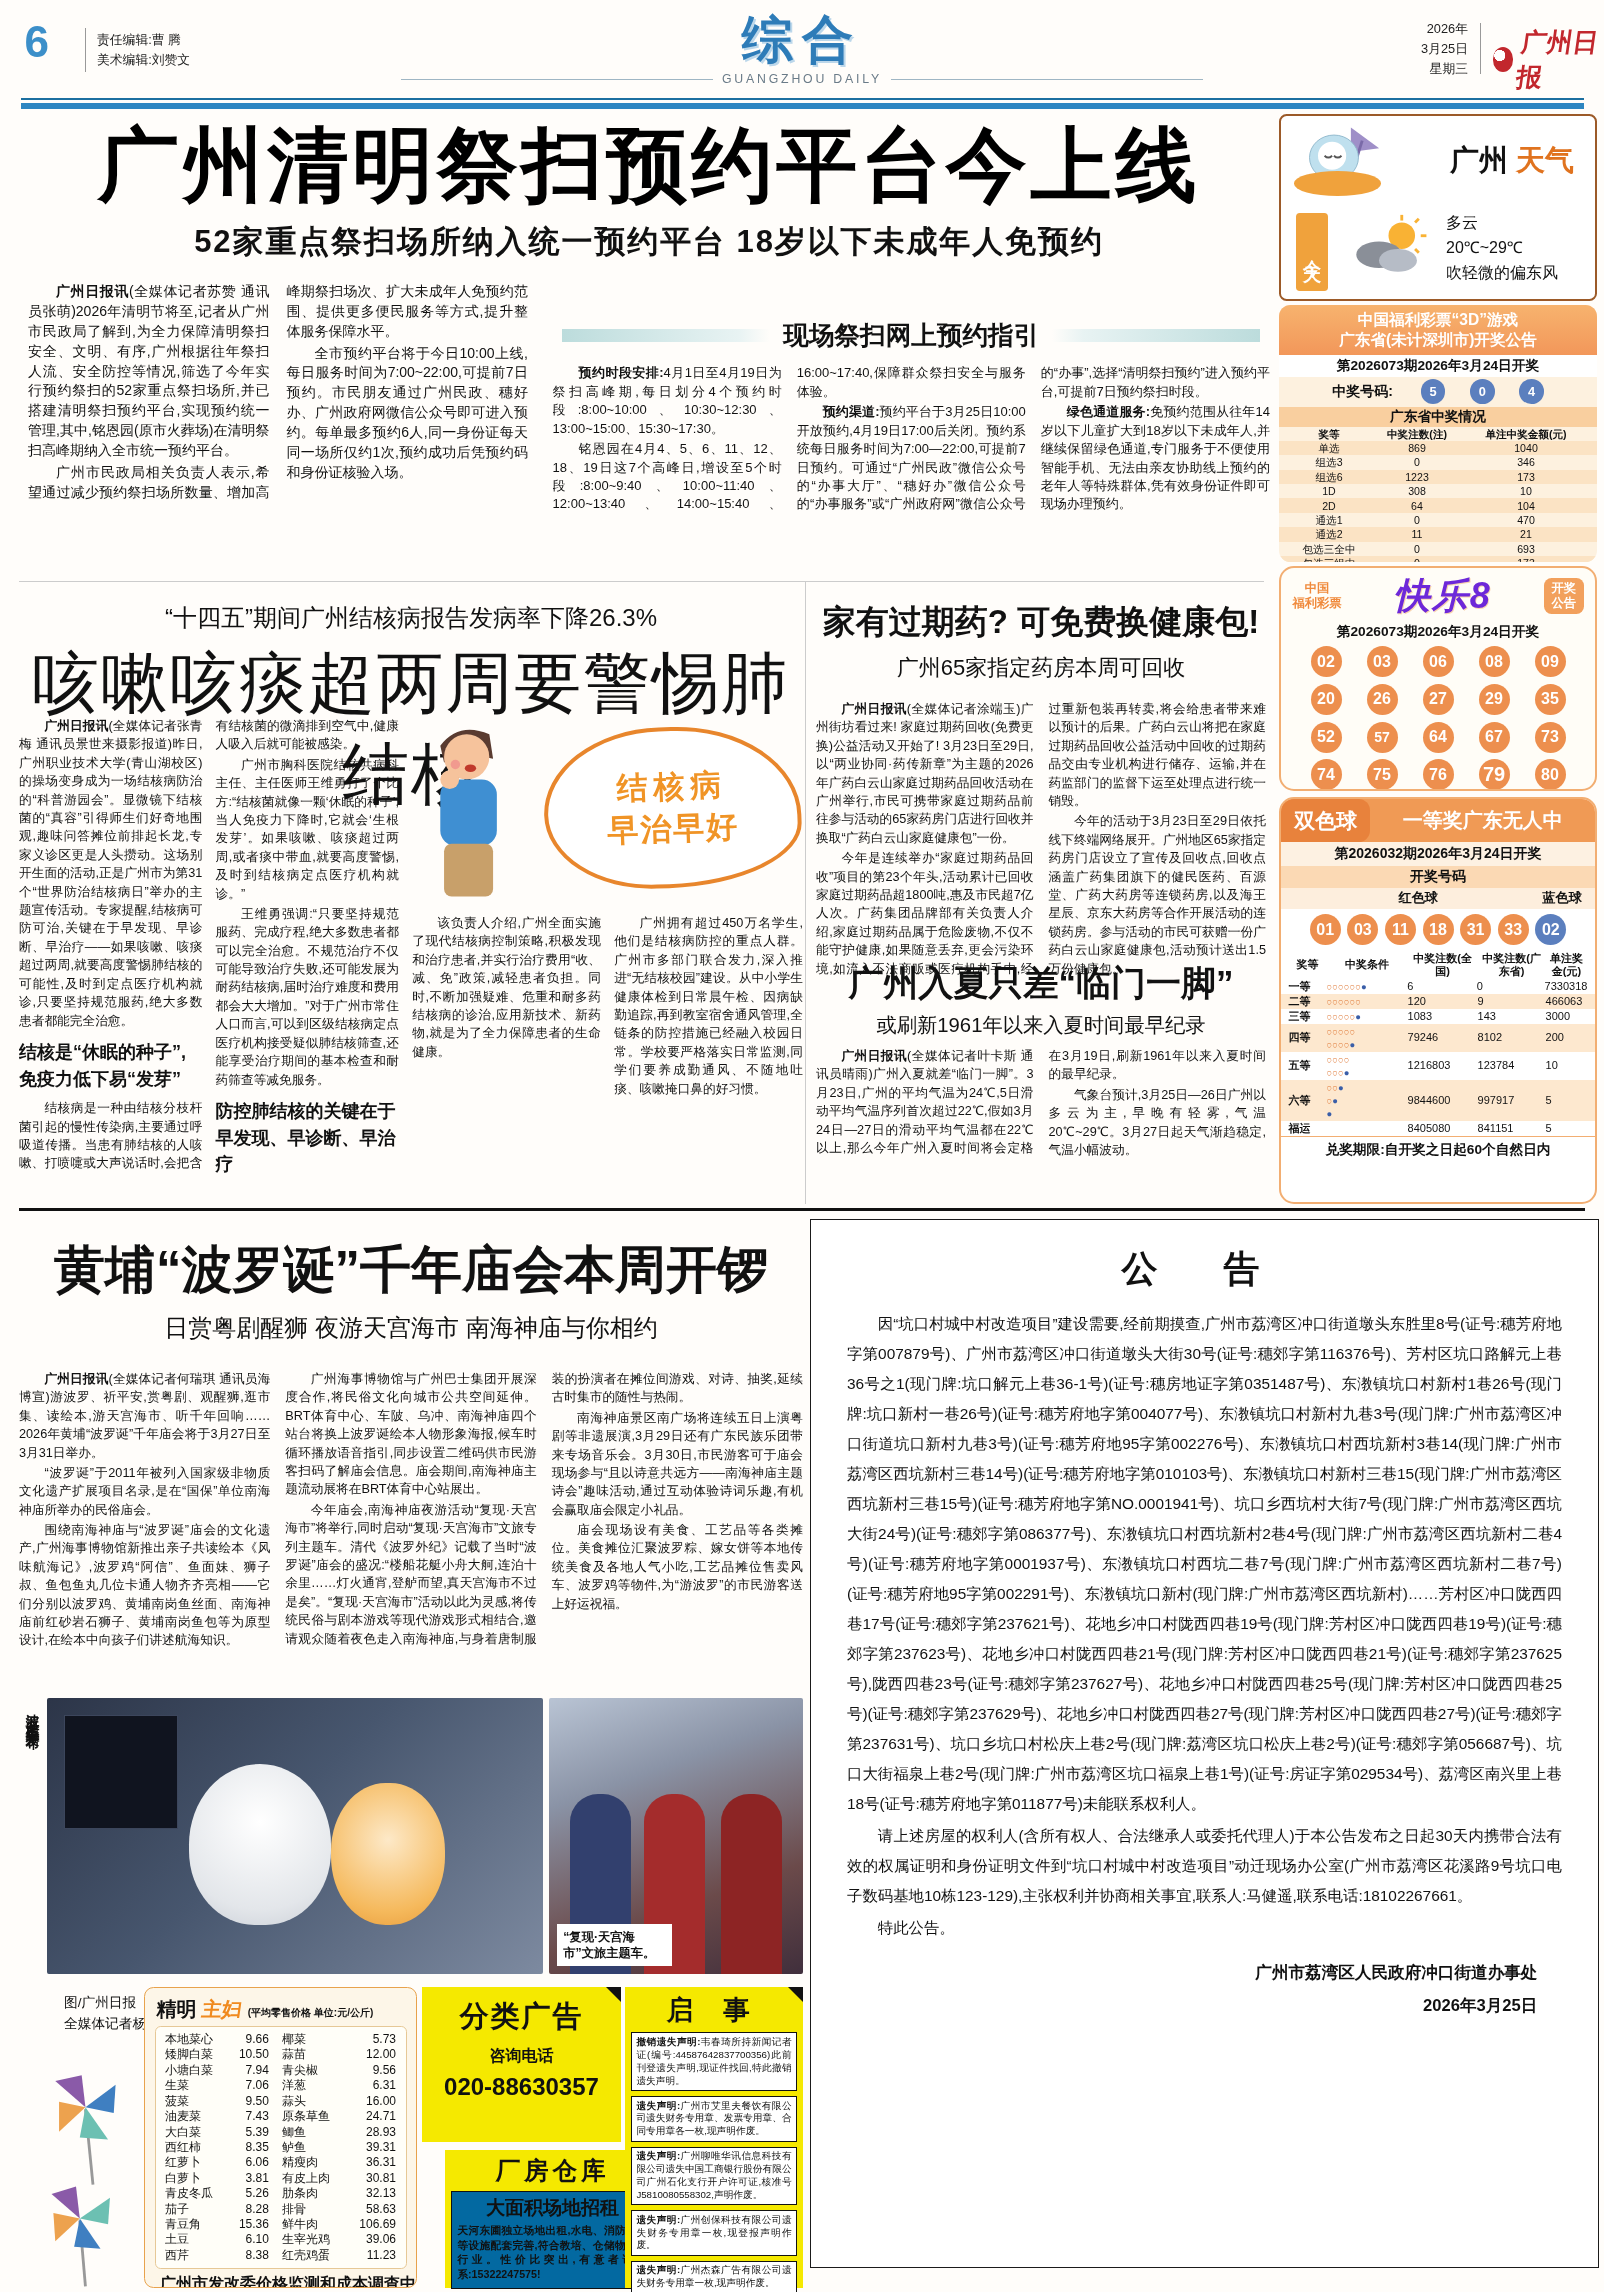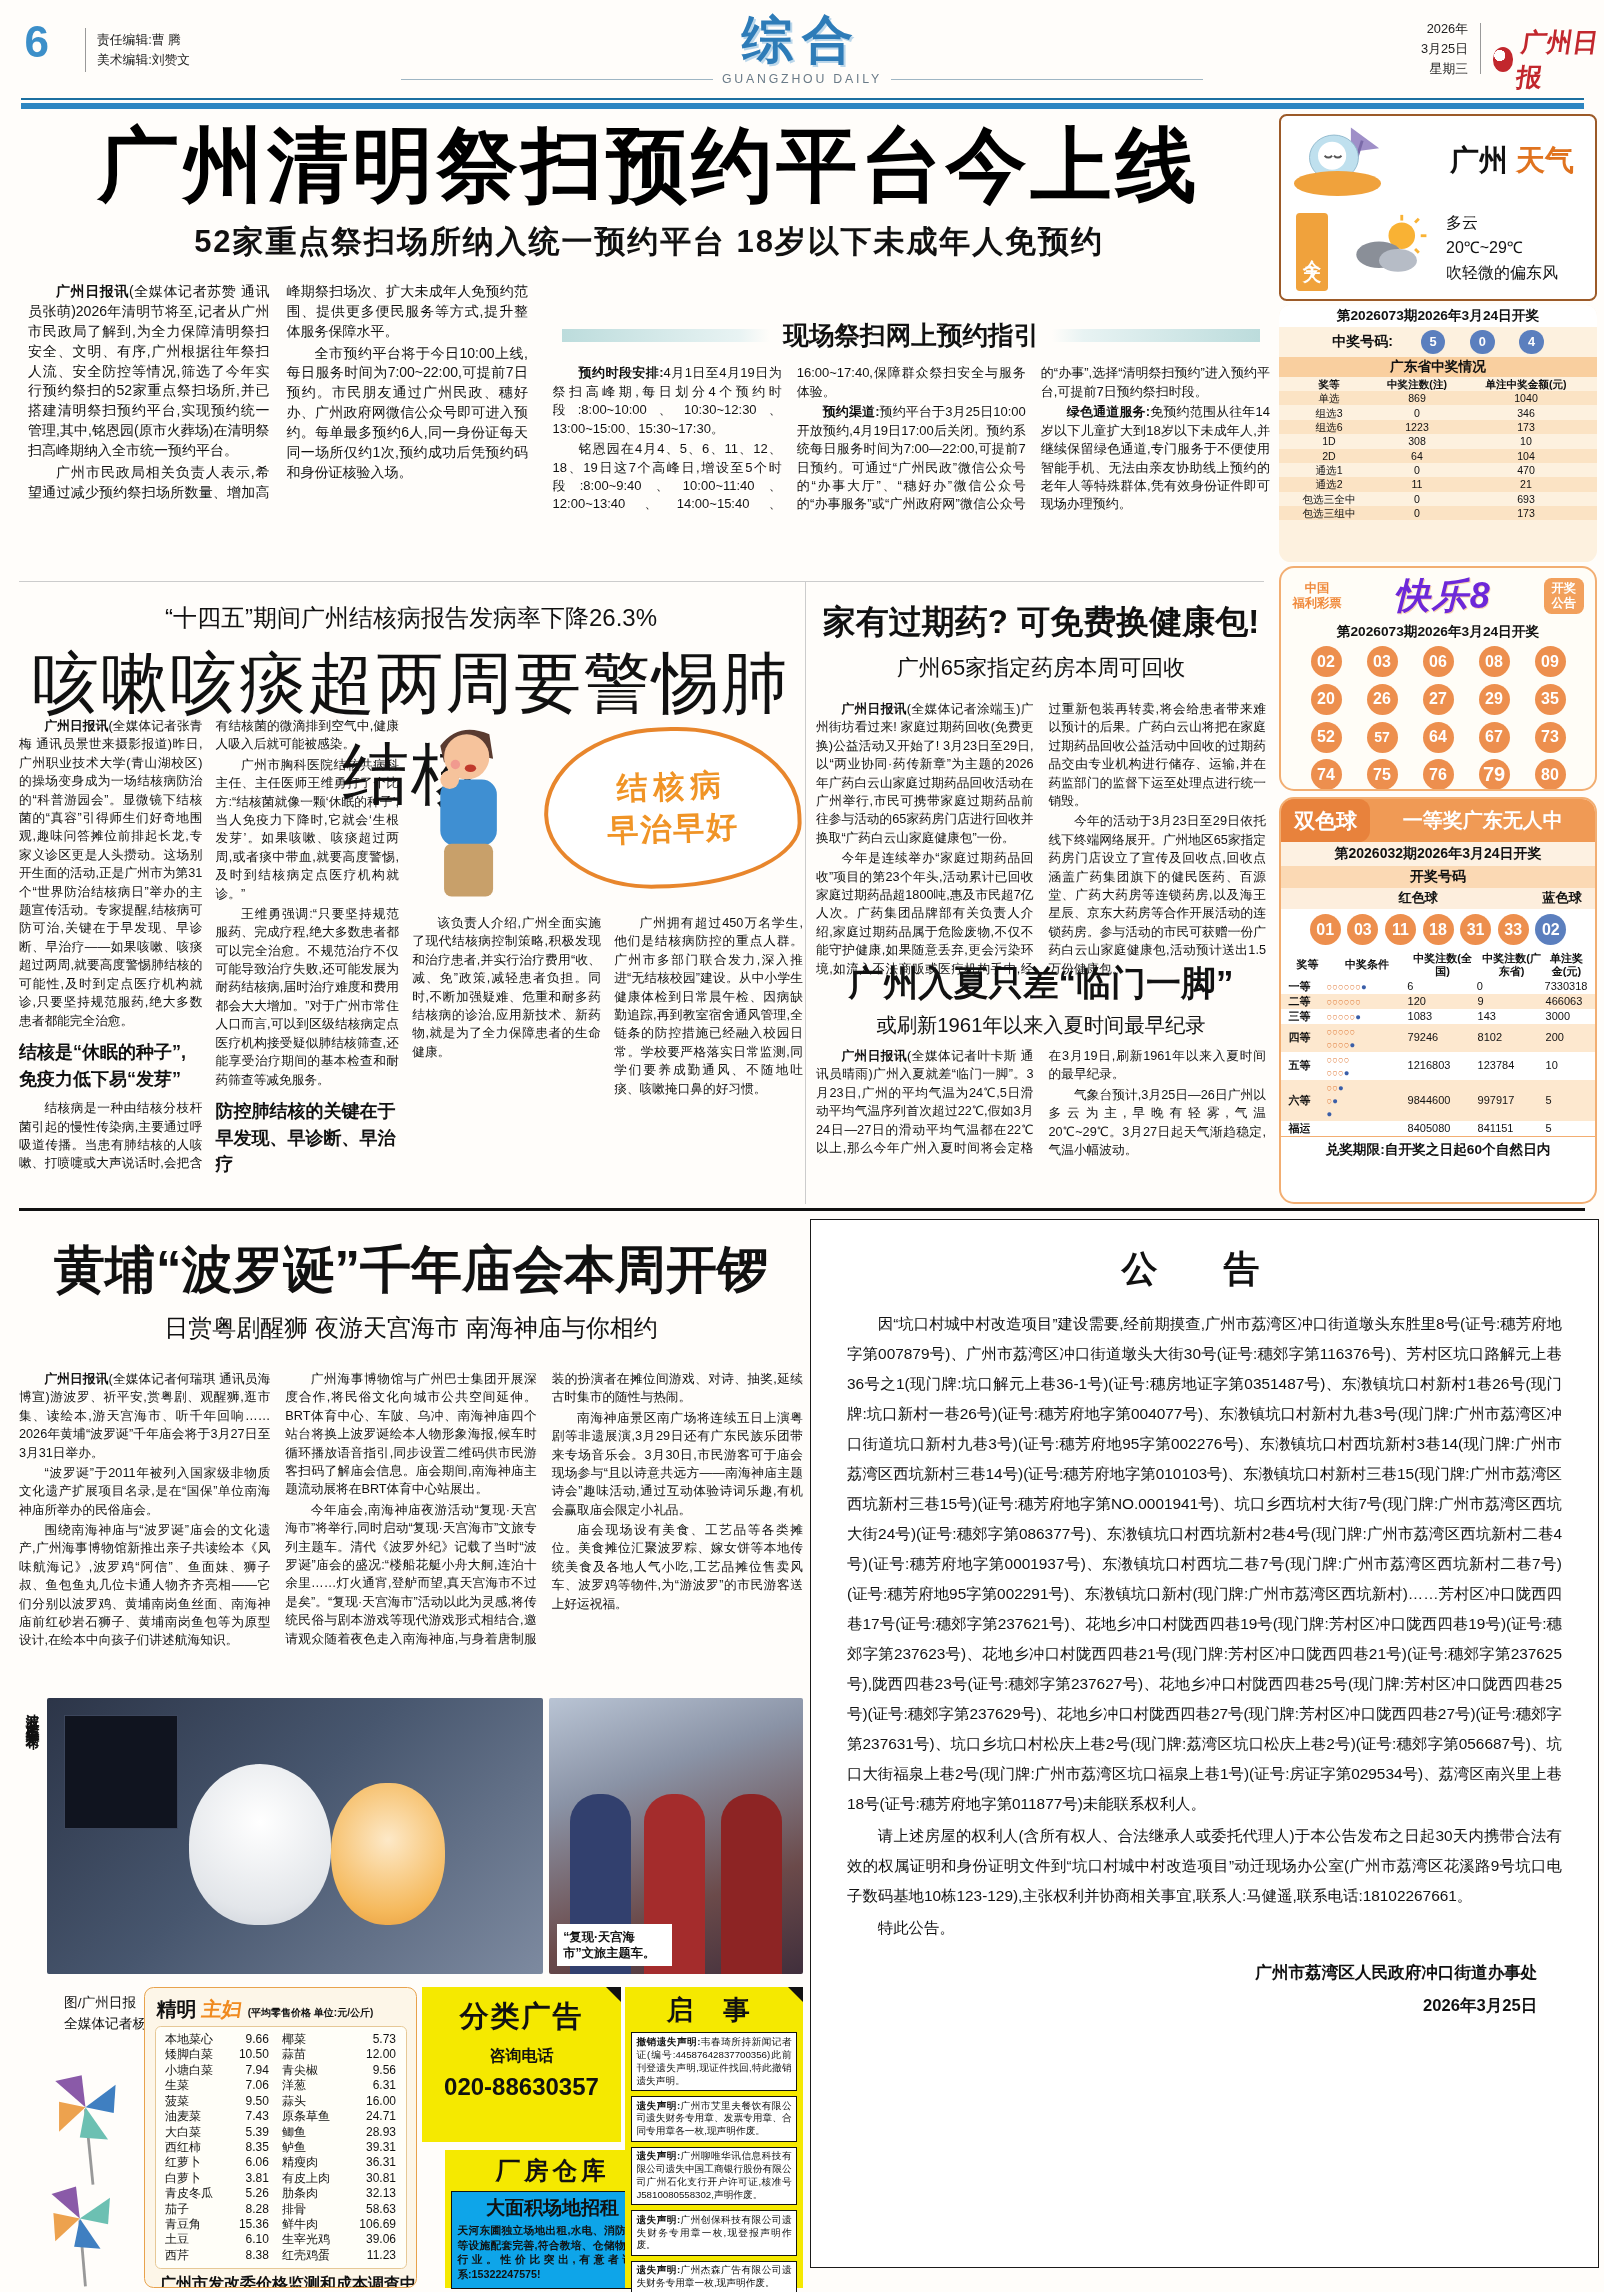--- a/index.html
+++ b/index.html
@@ -155,21 +155,21 @@
   .pr-v2{width:47px;text-align:right;}
   .price-foot{text-align:right;font-size:16px;font-weight:700;padding:4.7px 0;}
   .ybox{background:#f5e900;}
   .classified{left:422px;top:1987px;width:199px;height:155px;padding:9.5px 5.7px;text-align:center;position:absolute;}
   .corner::after{content:"";position:absolute;right:0;top:0;border-top:15px solid #111;border-left:15px solid transparent;}
   .cls-title{font-size:29px;font-weight:900;letter-spacing:1.9px;}
   .cls-line{font-size:16px;font-weight:900;margin-top:9.5px;}
   .cls-phone{font-size:24px;font-weight:900;margin-top:5.7px;}
   .factory{left:422px;top:2150px;width:215px;height:138px;padding:3.8px 5.7px;position:absolute;margin-left:23px;}
   .fac-title{font-size:24.6px;font-weight:900;text-align:center;letter-spacing:3.8px;}
-  .fac-inner{background:#0ea5e9;border:1.9px solid #111;margin-top:3.8px;padding:3.8px 5.7px;height:98px;overflow:hidden;}
+  .fac-inner{background:#0369a1;border:1.9px solid #111;margin-top:3.8px;padding:3.8px 5.7px;height:98px;overflow:hidden;}
   .fac-ad{font-size:19px;font-weight:900;text-align:center;}
   .fac-body{font-size:10.7px;font-weight:700;line-height:1.35;text-align:justify;margin-top:1.9px;}
   .qishi{left:625px;top:1987px;width:178px;height:301px;padding:4.7px 5.7px;position:absolute;}
   .qs-title{font-size:26.5px;font-weight:900;text-align:center;letter-spacing:11.4px;}
   .qs-item{background:#fff;border:1.4px solid #111;margin-top:4.7px;padding:2.8px 4.7px;font-size:9.7px;line-height:1.32;text-align:justify;}
   
   .gonggao{left:810px;top:1219px;width:789px;height:1049px;border:1.9px solid #1a1a1a;padding:24.6px 36px;background:#fff;position:absolute;}
   .gg-title{text-align:center;font-size:36px;font-weight:900;letter-spacing:28px;margin-bottom:15px;}
   .gg-body .para{font-size:15.4px;line-height:1.95;margin-bottom:1.9px;}
   .gg-sign{text-align:right;font-weight:700;font-size:16.6px;line-height:2;padding-right:24.6px;margin-top:13.2px;}
@@ -253,20 +253,24 @@
       <ellipse cx="58" cy="52" rx="20" ry="12" fill="#b6bcc6"></ellipse>
     </svg>
     <div class="w-text">
       <div>多云</div>
       <div>20℃~29℃</div>
       <div>吹轻微的偏东风</div>
     </div>
   </div>
 
   <div class="abs d3">
+    <div class="d3-head">
+      <div>中国福利彩票“3D”游戏</div>
+      <div>广东省(未计深圳市)开奖公告</div>
+    </div>
     <div class="d3-issue">第2026073期2026年3月24日开奖</div>
     <div class="d3-nums">
       <span>中奖号码:</span>
       <span id="d3-balls" style="display:inline-flex;gap:24.6px;">
           <span class="ball ball-blue" style="width: 24.6px; height: 24.6px; font-size: 12.8px;">5</span>
           <span class="ball ball-blue" style="width: 24.6px; height: 24.6px; font-size: 12.8px;">0</span>
           <span class="ball ball-blue" style="width: 24.6px; height: 24.6px; font-size: 12.8px;">4</span>
         </span>
     </div>
     <div class="d3-band">广东省中奖情况</div>

